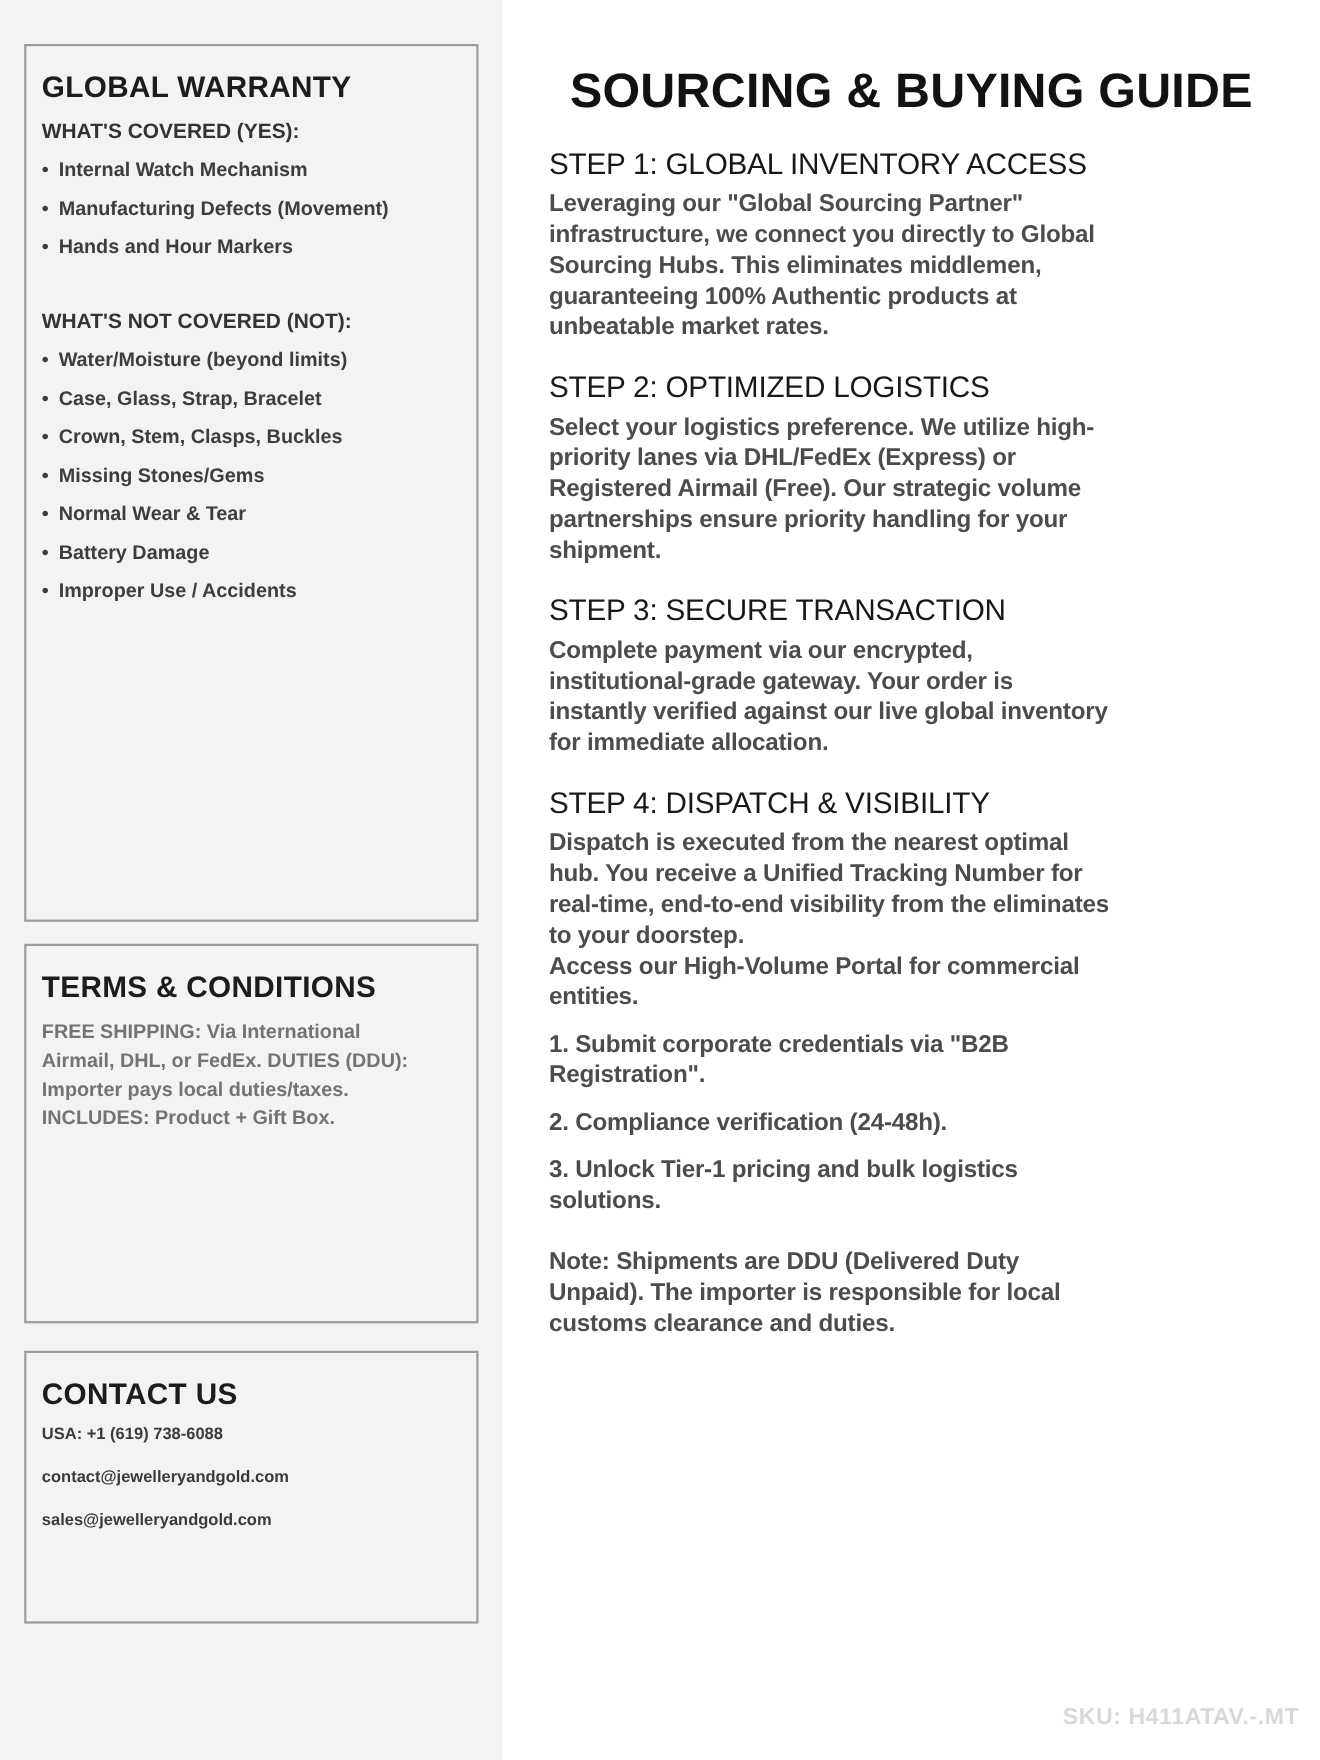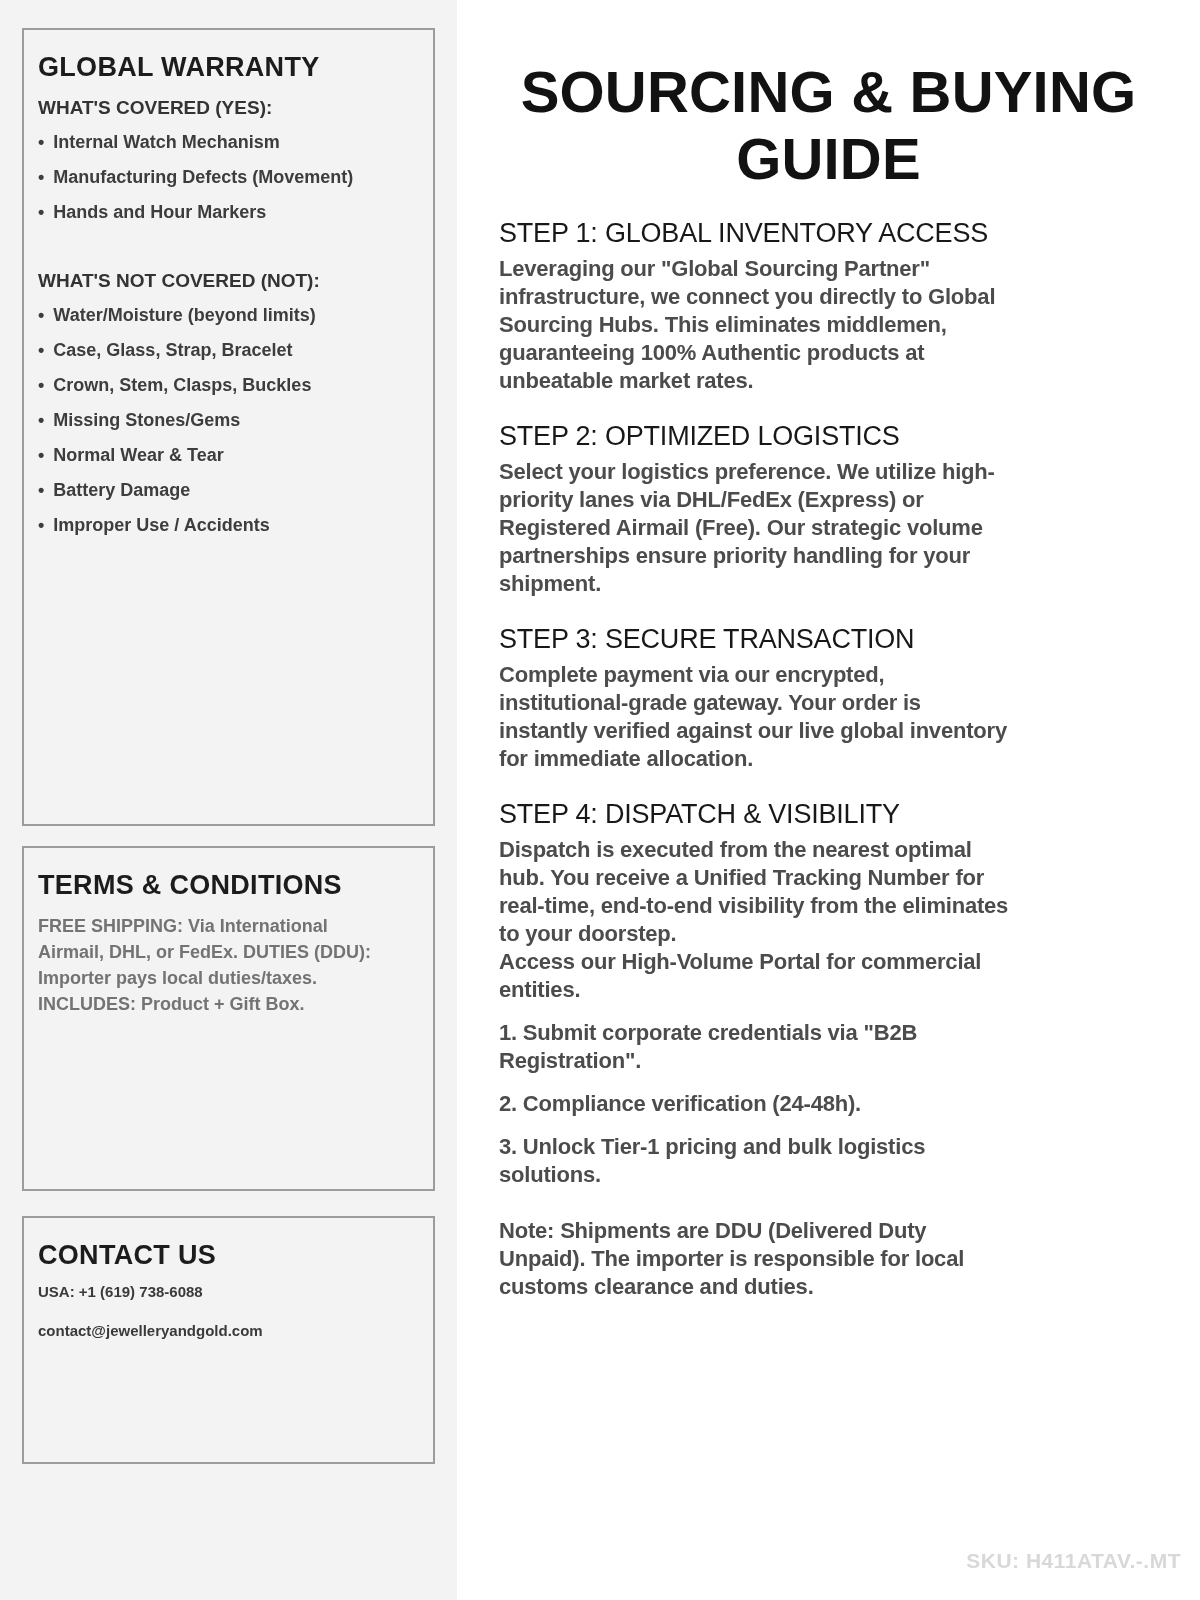--- a/index.html
+++ b/index.html
@@ -11,21 +11,21 @@
   }
   .page { position: relative; width: 1200px; height: 1600px; overflow: hidden; background: #ffffff; }
 
   
   .sidebar {
     position: absolute; left: 0; top: 0;
     width: 501px; height: 1600px;
     background: #f3f3f3;
     border-right: 2px solid #e3e3e3;
     box-sizing: border-box;
-    padding-top: 28px;
+    padding-top: 40px;
   }
   .side-box {
     box-sizing: border-box;
     margin-left: 22px;
     width: 413px;
     border: 2px solid #9c9c9c;
     background: #f3f3f3;
     padding: 18px 16px 16px 14px;
   }
   .box-warranty { height: 798px; margin-bottom: 20px; }
@@ -76,21 +76,21 @@
     position: absolute; left: 457px; top: 0;
     width: 743px; height: 1600px;
     box-sizing: border-box;
     padding: 58px 42px 0 42px;
     background: #ffffff;
     letter-spacing: -0.2px;
   }
   .main-title {
     margin: 0 0 24px 0;
     text-align: center;
-    font-size: 58px; font-weight: bold;
+    font-size: 44px; font-weight: bold;
     letter-spacing: 0.2px;
     color: #121212;
     font-stretch: condensed;
   }
   .step-heading {
     margin: 26px 0 6px 0;
     font-size: 27px; font-weight: normal;
     color: #181818;
     font-stretch: condensed;
   }
@@ -145,20 +145,21 @@
 
     <section class="side-box box-terms">
       <h2 class="side-title">TERMS &amp; CONDITIONS</h2>
       <p class="side-body">FREE SHIPPING: Via International Airmail, DHL, or FedEx.  DUTIES (DDU): Importer pays local duties/taxes.  INCLUDES: Product + Gift Box.</p>
     </section>
 
     <section class="side-box box-contact">
       <h2 class="side-title">CONTACT US</h2>
       <p class="contact-line first">USA: +1 (619) 738-6088</p>
       <p class="contact-line">contact@jewelleryandgold.com</p>
+      <p class="contact-line">sales@jewelleryandgold.com</p>
     </section>
 
   </aside>
 
   <main class="main">
     <h1 class="main-title">SOURCING &amp; BUYING GUIDE</h1>
 
     <section>
       <h2 class="step-heading">STEP 1: GLOBAL INVENTORY ACCESS</h2>
       <p class="step-body">Leveraging our "Global Sourcing Partner" infrastructure, we connect you directly to Global Sourcing Hubs. This eliminates middlemen, guaranteeing 100% Authentic products at unbeatable market rates.</p>

